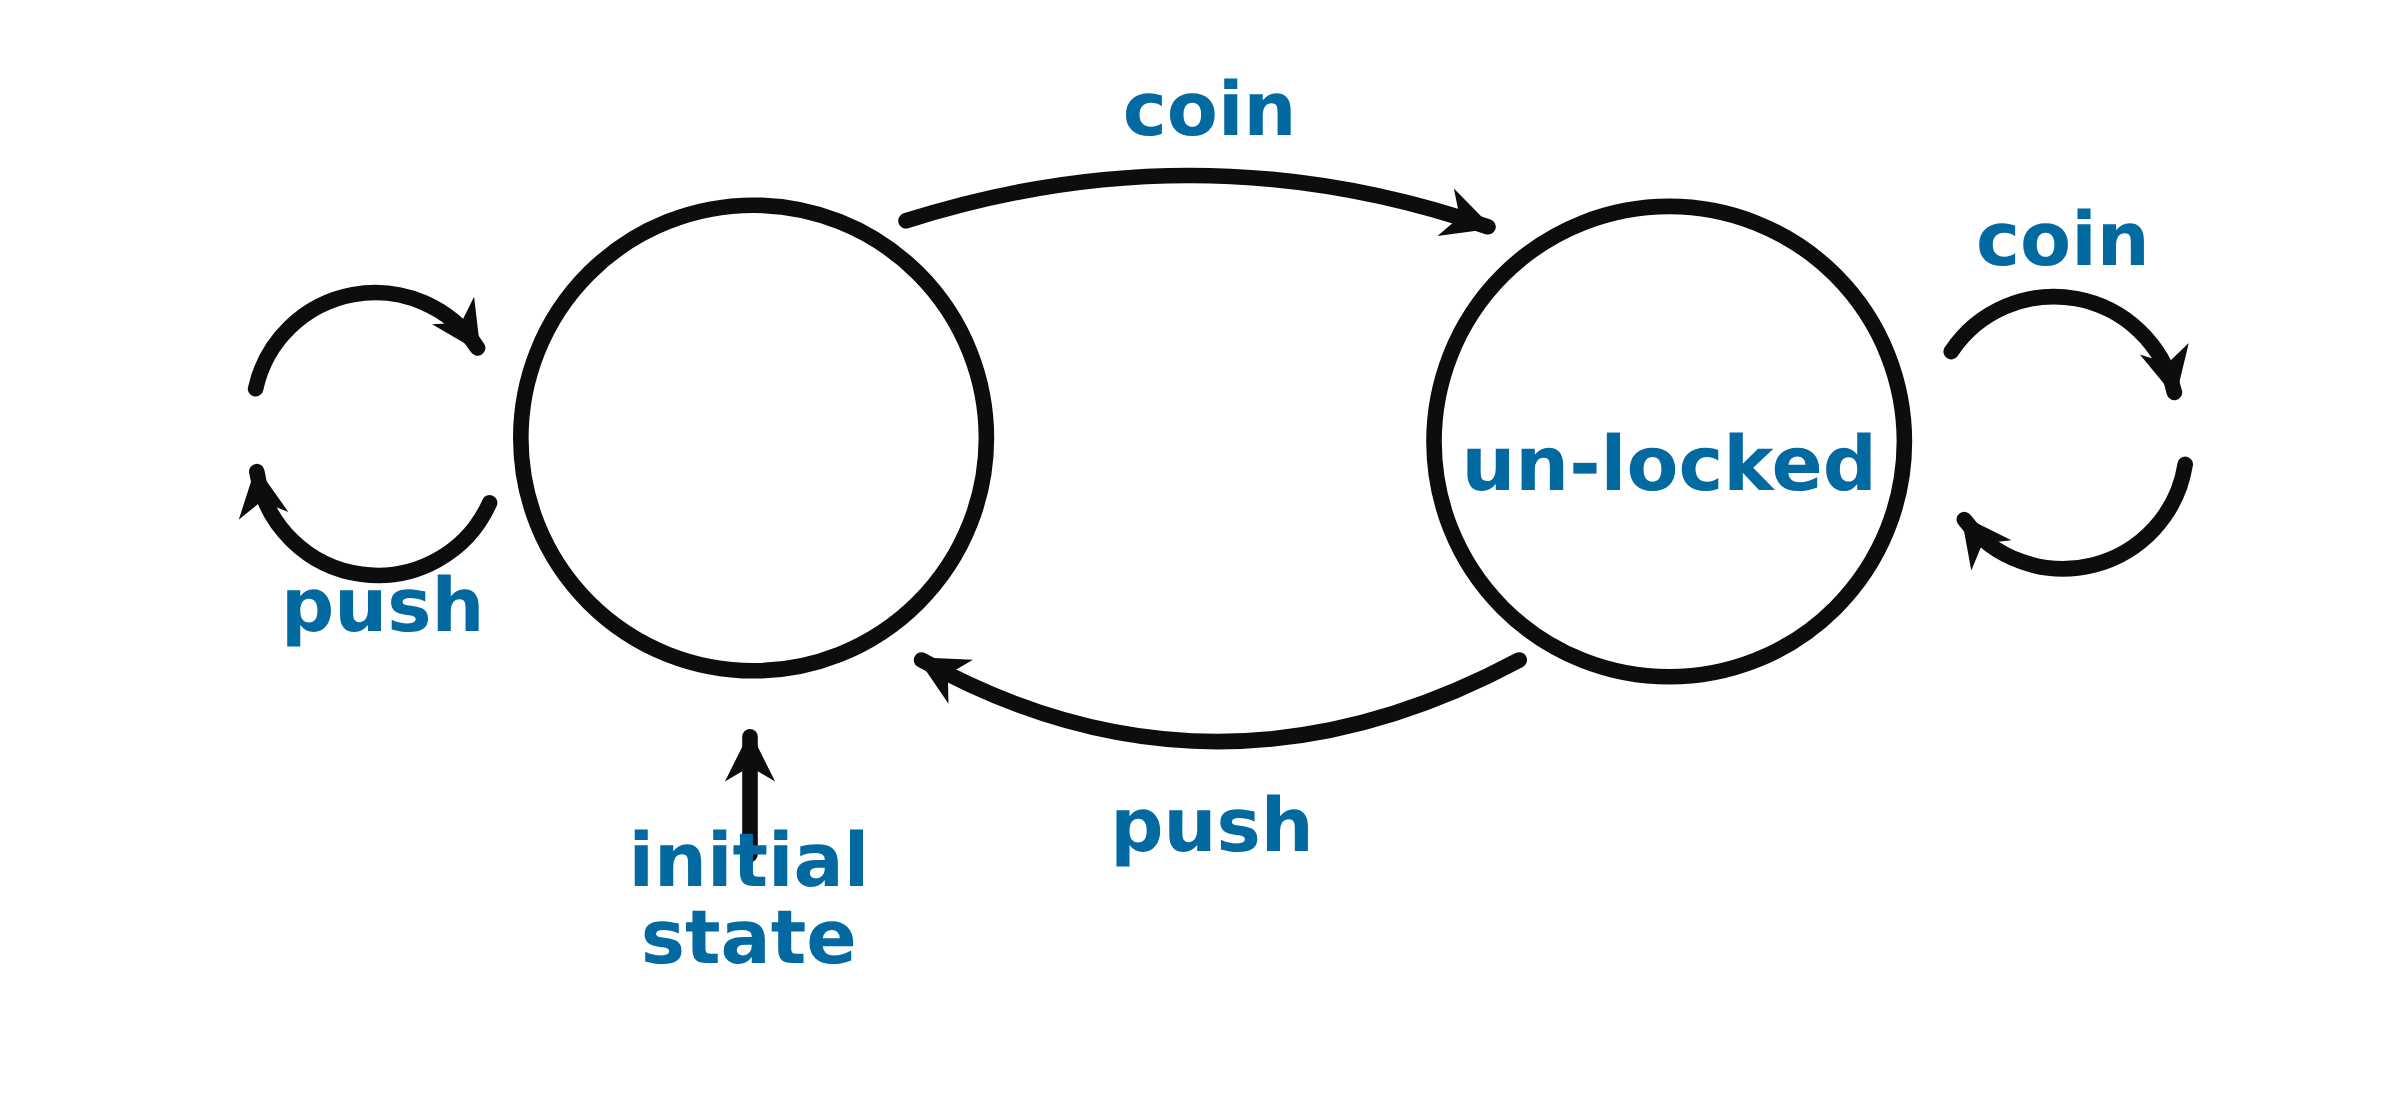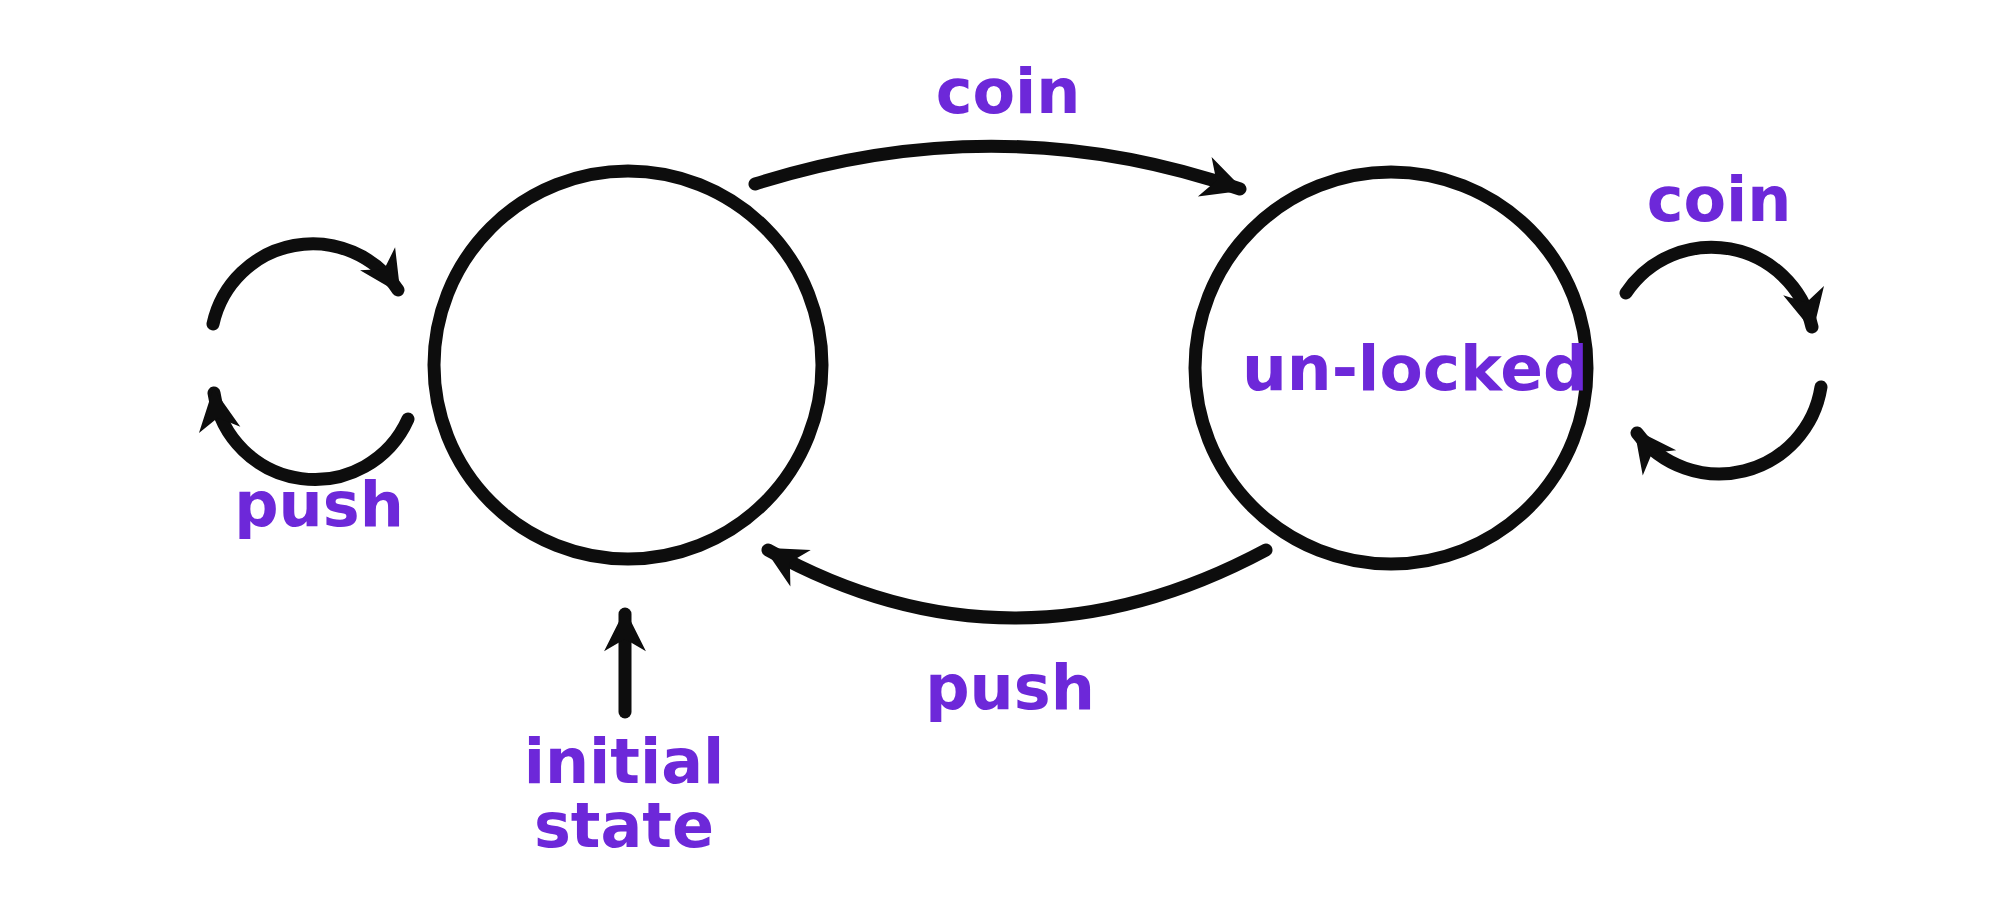--- a/index.html
+++ b/index.html
@@ -16,21 +16,21 @@
     font-family: "DejaVu Sans", "Liberation Sans", sans-serif;
   }
   .stage svg {
     position: absolute;
     left: 0;
     top: 0;
   }
   .lbl {
     position: absolute;
     transform: translate(-50%, -50%);
-    color: #6d28d9;
+    color: #0369a1;
     font-weight: bold;
     font-size: 62px;
     line-height: 1.04;
     letter-spacing: 0px;
     text-align: center;
     white-space: pre-line;
     user-select: none;
   }
   .lbl.state-label { font-size: 63px; }
 </style>
@@ -59,26 +59,26 @@
       <path d="M 408 419 A 102 102 0 0 1 214 393" marker-end="url(#arrow)"></path>
 
       <path d="M 1626 293 A 103 103 0 0 1 1812 327" marker-end="url(#arrow)"></path>
       <path d="M 1821 387 A 103 103 0 0 1 1637 433" marker-end="url(#arrow)"></path>
 
       <path d="M 625 712 L 625 614" marker-end="url(#arrow)"></path>
     </g>
   </svg>
 
 
-  <div class="lbl state-label" style="left:1391px; top:369px;margin-left:24px;">un-locked</div>
+  <div class="lbl state-label" style="left:1391px; top:387px;">un-locked</div>
 
   <div class="lbl" style="left:1008px; top:92px;">coin</div>
 
   <div class="lbl" style="left:1010px; top:688px;">push</div>
 
   <div class="lbl" style="left:319px; top:505px;">push</div>
 
   <div class="lbl" style="left:1719px; top:200px;">coin</div>
 
-  <div class="lbl" style="left:624px; top:794px;">initial
+  <div class="lbl" style="left:624px; top:750px;">initial
 state</div>
 
 </div>
 
 </body></html>

